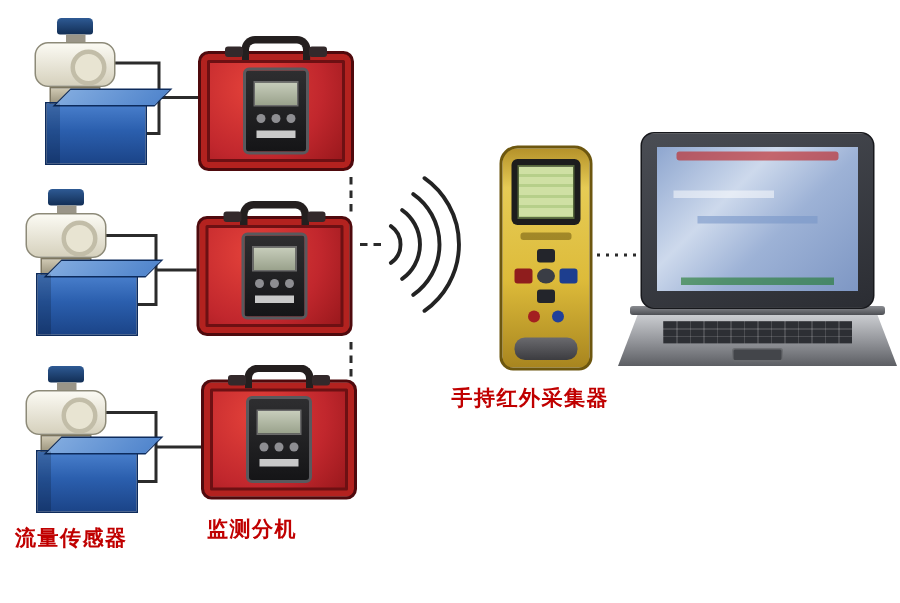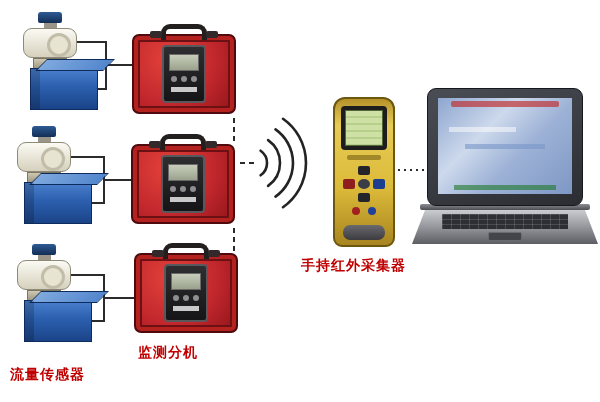--- a/index.html
+++ b/index.html
@@ -66,21 +66,21 @@
   .laptop .hinge{width:170px;height:6px;margin:-2px auto 0;background:linear-gradient(#8b8d92,#4d4f54);border-radius:2px;}
   .laptop .base{position:relative;width:186px;height:34px;background:linear-gradient(#caccd0 0%,#8f9196 55%,#5c5e63 100%);clip-path:polygon(7% 0,93% 0,100% 100%,0 100%);}
   .laptop .kb{position:absolute;left:30px;right:30px;top:4px;height:15px;background:
      repeating-linear-gradient(90deg,rgba(255,255,255,.14) 0 1px,transparent 1px 9px),
      repeating-linear-gradient(180deg,rgba(255,255,255,.14) 0 1px,transparent 1px 5px),
      #2d2f34;}
   .laptop .tp{position:absolute;left:50%;transform:translateX(-50%);bottom:3px;width:34px;height:9px;background:#43454a;border:1px solid #6a6c70;border-radius:2px;}
 
   
   .dlabel{position:absolute;color:var(--label-red,#c00000);font-weight:bold;font-size:14px;letter-spacing:1px;white-space:nowrap;}
-  .lbl-flow{left:10px;top:366px;}
+  .lbl-flow{left:10px;top:350px;}
   .lbl-monitor{left:138px;top:344px;}
   .lbl-handheld{left:301px;top:257px;}
 </style>
 </head>
 <body>
 
 <div class="canvas">
 
   <svg class="wires" viewBox="0 0 600 402" aria-hidden="true">
 

